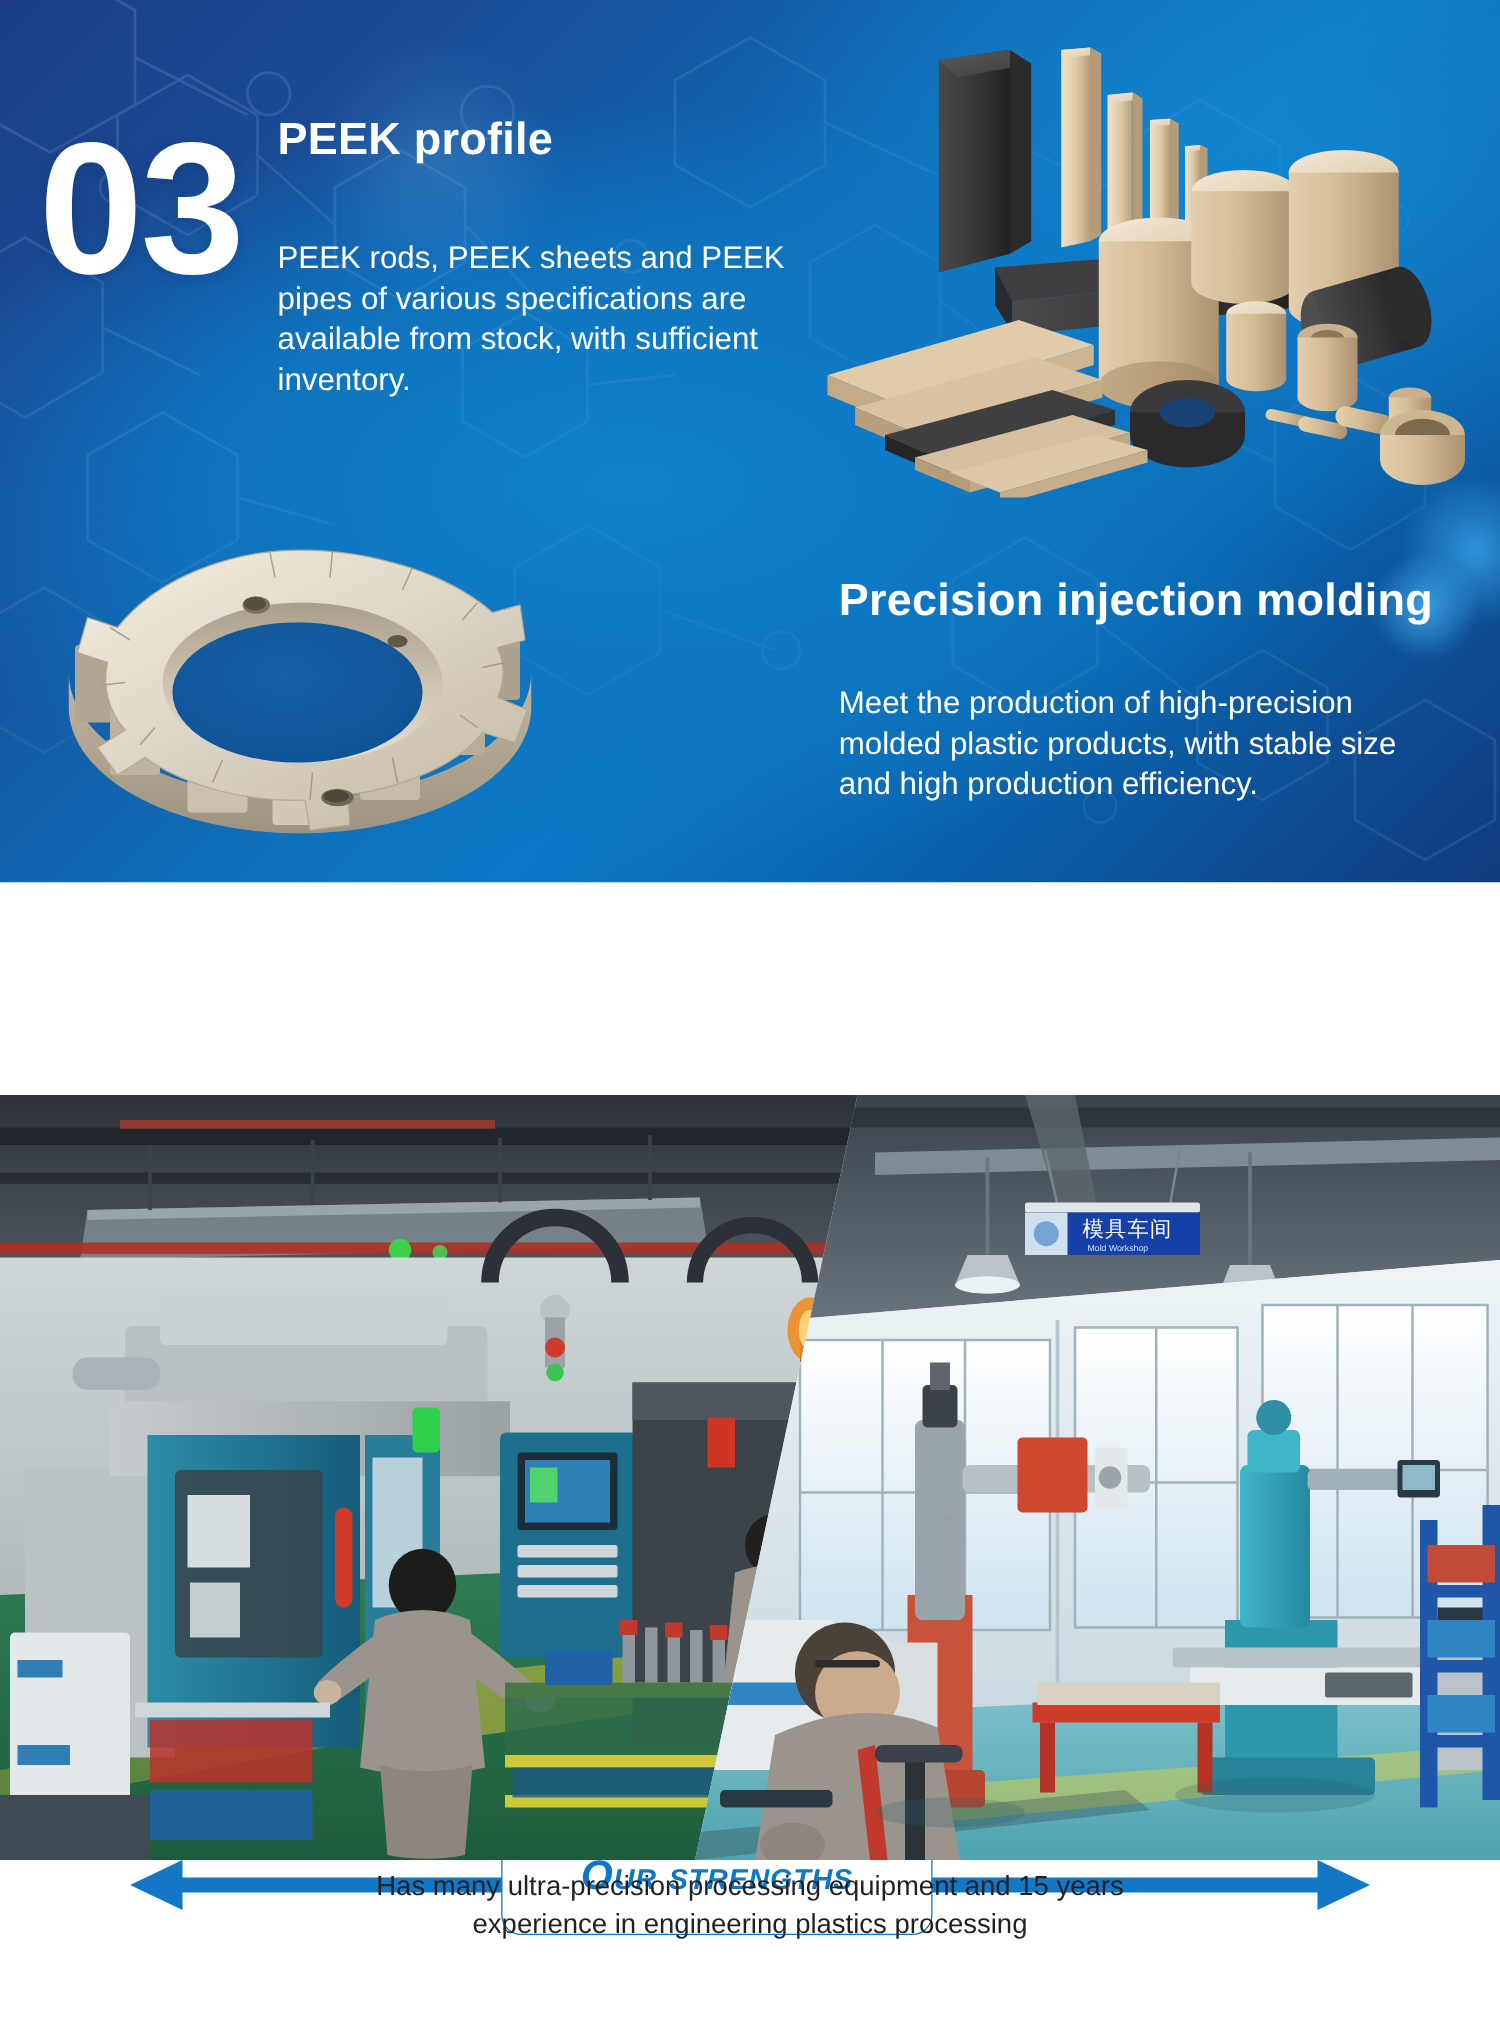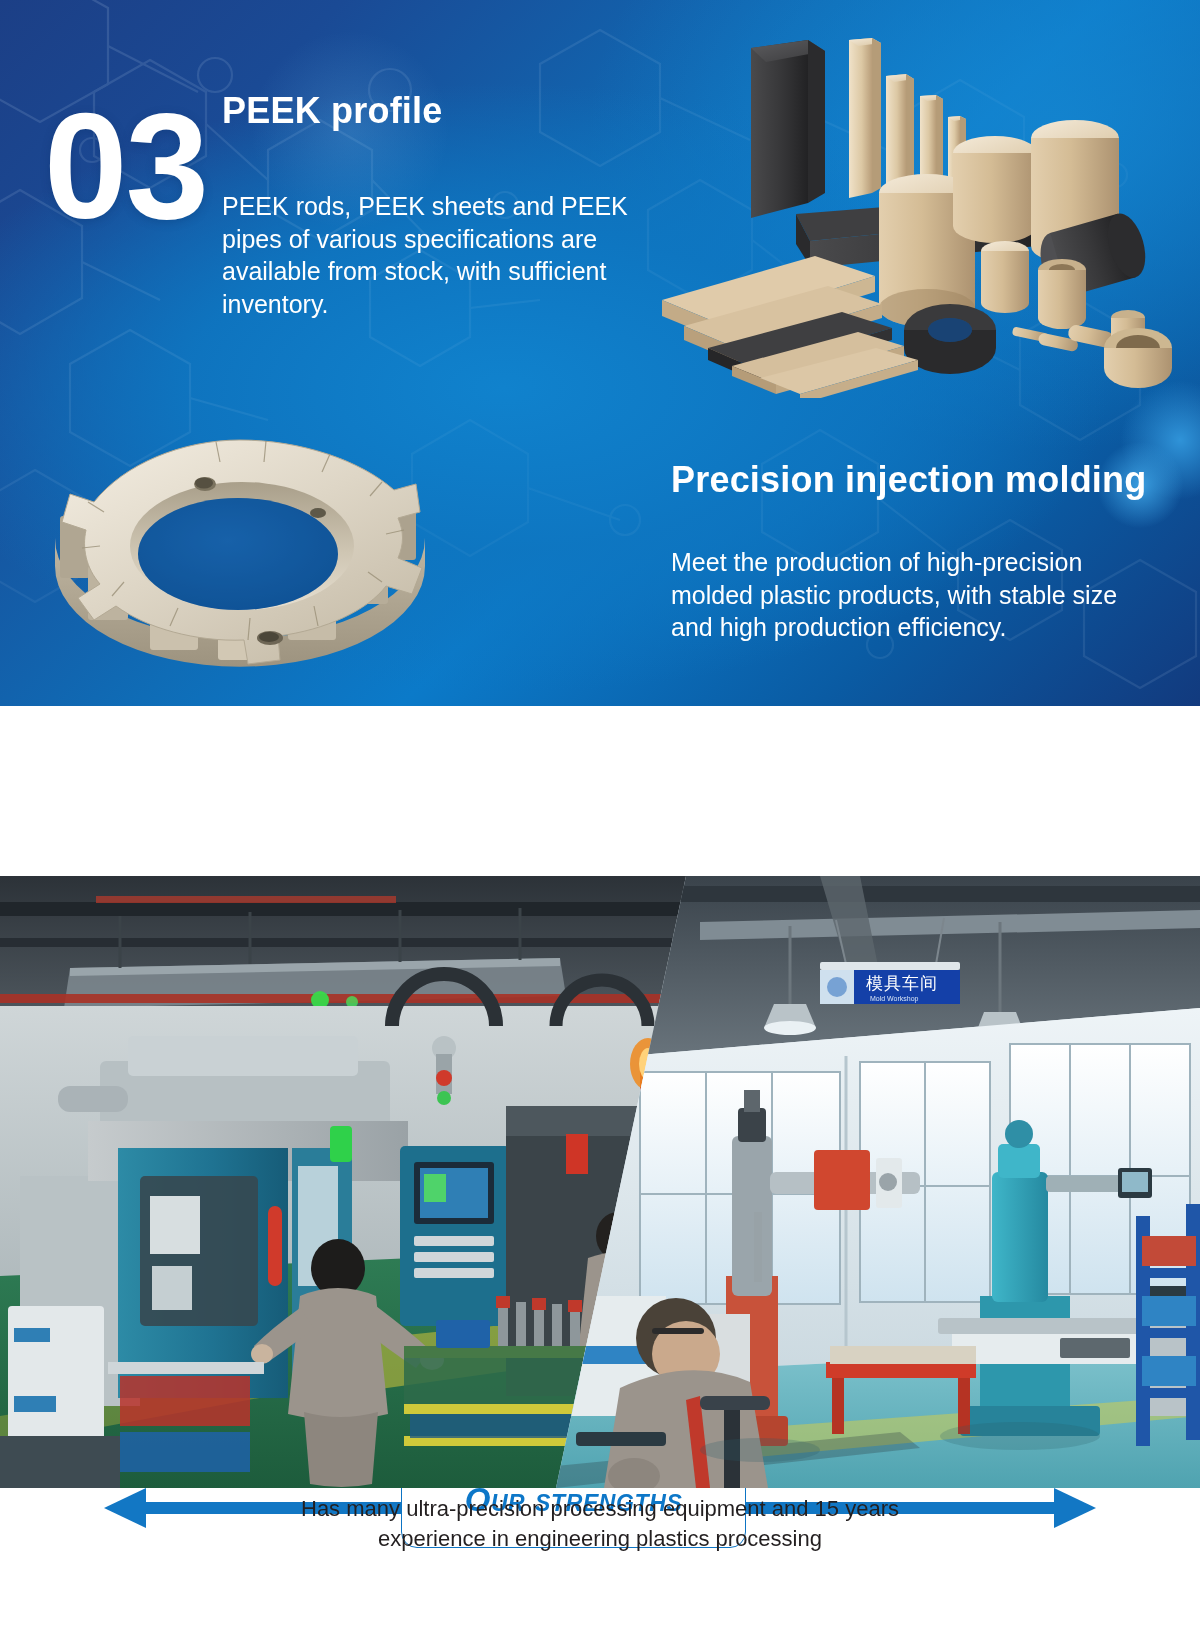--- a/index.html
+++ b/index.html
@@ -18,21 +18,21 @@
   }
   #hexlayer{position:absolute;inset:0;opacity:.33;}
   #hero .glowdot{position:absolute;border-radius:50%;pointer-events:none;}
 
   
   .bignum{
     position:absolute;color:#ffffff;font-weight:bold;line-height:.84;
     letter-spacing:-2px;font-size:150px;
     text-shadow:0 2px 10px rgba(0,40,90,.25);
   }
-  #num03{left:44px;top:103px;}
+  #num03{left:31px;top:103px;}
   #num04{left:458px;top:452px;}
 
   .blk-title{
     position:absolute;color:#ffffff;font-weight:bold;font-size:36px;
     letter-spacing:.2px;white-space:nowrap;
   }
   .blk-body{
     position:absolute;color:#ffffff;font-size:25px;line-height:1.30;
     font-weight:400;
     margin-top:38px;

